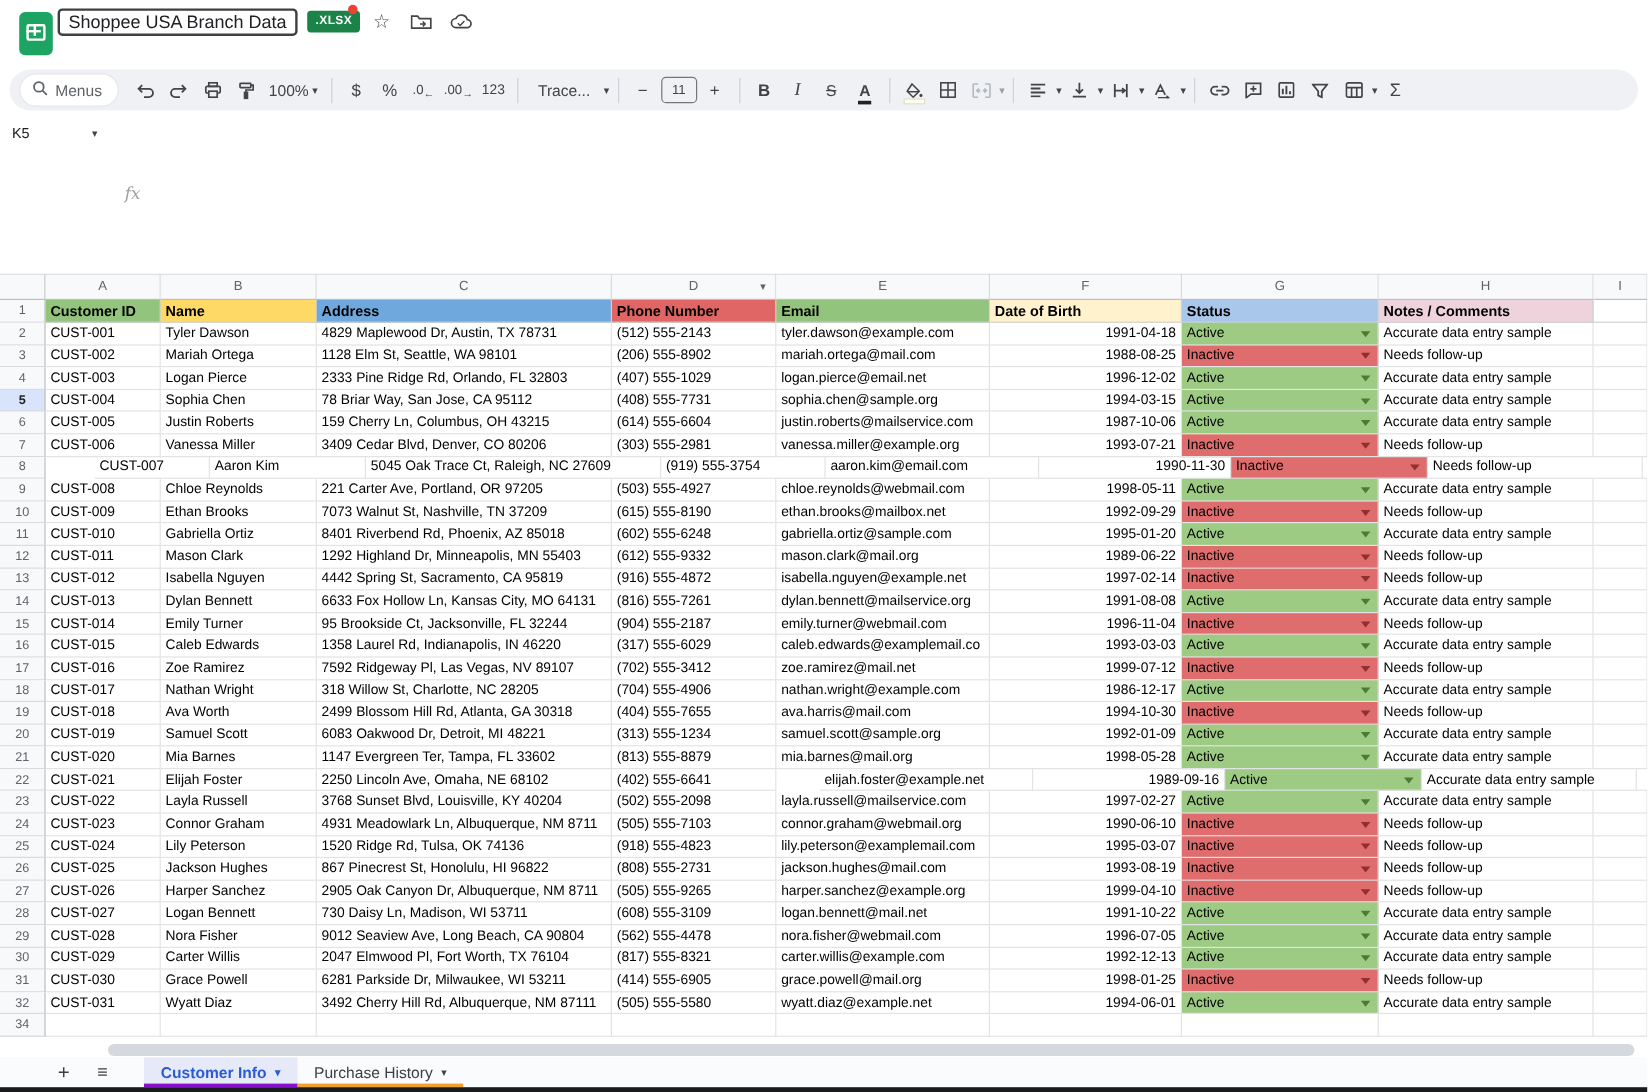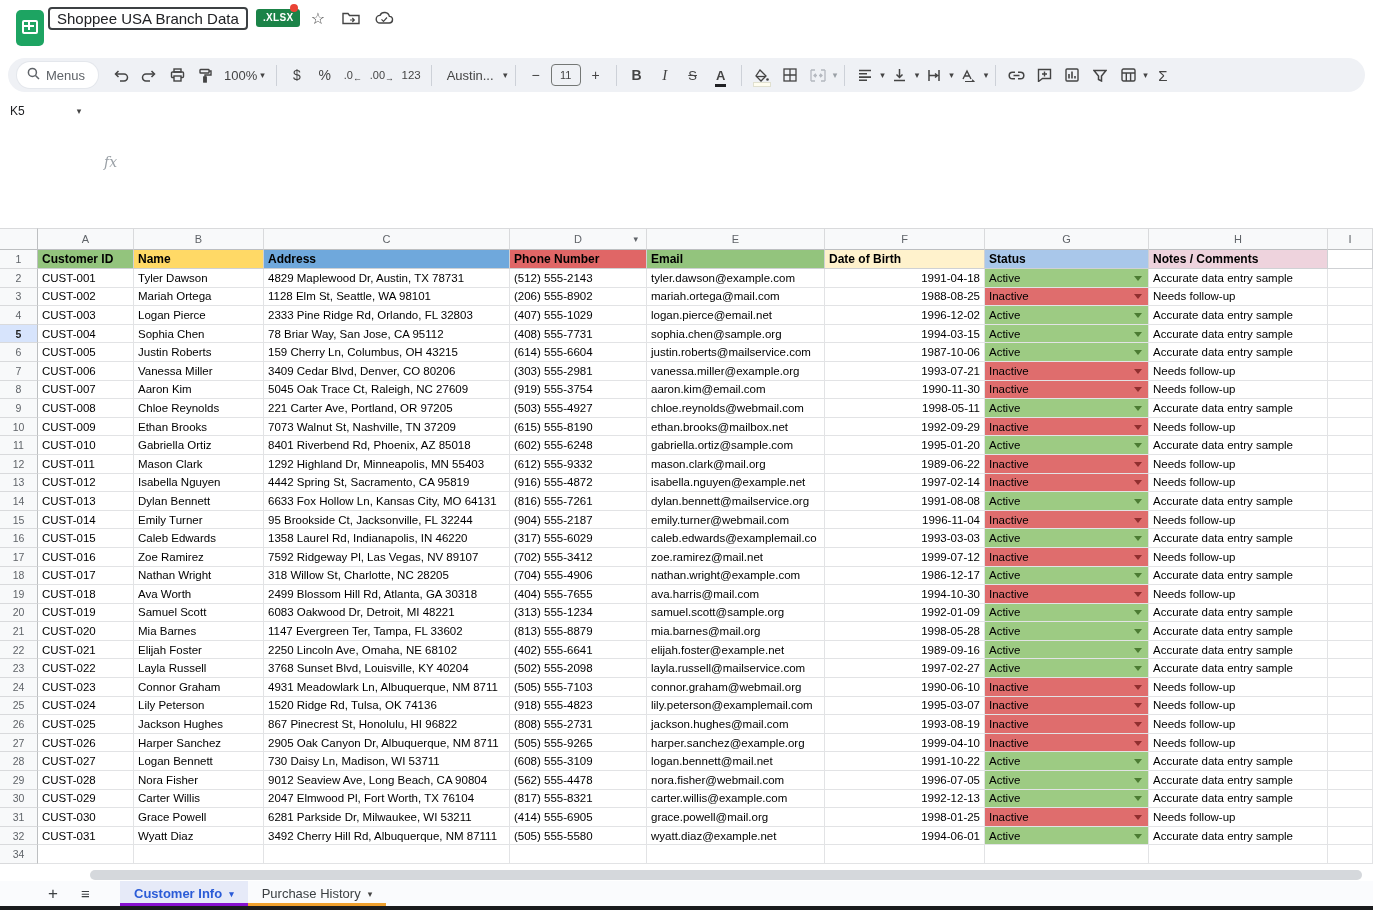--- a/index.html
+++ b/index.html
@@ -155,21 +155,21 @@
     <div class="tbtn dec">
         <span>.0</span>
         <small>←</small>
       </div>
     <div class="tbtn dec">
         <span>.00</span>
         <small>→</small>
       </div>
     <div class="tbtn" style="font-size:11.5px">123</div>
     <div class="tb-divider"></div>
-    <div class="tbtn font-name">Austin...</div>
+    <div class="tbtn font-name">Trace...</div>
     <span class="caret">▾</span>
     <div class="tb-divider"></div>
     <div class="tbtn">−</div>
     <div class="size-box">11</div>
     <div class="tbtn">+</div>
     <div class="tb-divider"></div>
     <div class="tbtn bold-g">B</div>
     <div class="tbtn ital-g">I</div>
     <div class="tbtn strike-g">S</div>
     <div class="tbtn">
@@ -373,21 +373,21 @@
         <div class="cell right" style="width: 160px;">1993-07-21</div>
         <div class="cell" style="width: 164px; background: rgb(223, 109, 109);">
           <span>Inactive</span>
           <span class="status-arrow" style="border-top-color: rgb(143, 47, 47);"></span>
         </div>
         <div class="cell" style="width: 179px;">Needs follow-up</div>
         <div class="cell" style="width: 45px;"></div>
       </div>
       <div class="grow data-row">
         <div class="rownum" style="width: 38px;">8</div>
-        <div class="cell" style="width: 96px;">CUST-007</div>
+        <div class="cell" style="width: 96px; margin-left: 41px;">CUST-007</div>
         <div class="cell" style="width: 130px;">Aaron Kim</div>
         <div class="cell" style="width: 246px;">5045 Oak Trace Ct, Raleigh, NC 27609</div>
         <div class="cell" style="width: 137px;">(919) 555-3754</div>
         <div class="cell" style="width: 178px;">aaron.kim@email.com</div>
         <div class="cell right" style="width: 160px;">1990-11-30</div>
         <div class="cell" style="width: 164px; background: rgb(223, 109, 109);">
           <span>Inactive</span>
           <span class="status-arrow" style="border-top-color: rgb(143, 47, 47);"></span>
         </div>
         <div class="cell" style="width: 179px;">Needs follow-up</div>
@@ -587,21 +587,21 @@
         </div>
         <div class="cell" style="width: 179px;">Accurate data entry sample</div>
         <div class="cell" style="width: 45px;"></div>
       </div>
       <div class="grow data-row">
         <div class="rownum" style="width: 38px;">22</div>
         <div class="cell" style="width: 96px;">CUST-021</div>
         <div class="cell" style="width: 130px;">Elijah Foster</div>
         <div class="cell" style="width: 246px;">2250 Lincoln Ave, Omaha, NE 68102</div>
         <div class="cell" style="width: 137px;">(402) 555-6641</div>
-        <div class="cell" style="width: 178px;">elijah.foster@example.net</div>
+        <div class="cell" style="width: 178px; margin-left: 36px;">elijah.foster@example.net</div>
         <div class="cell right" style="width: 160px;">1989-09-16</div>
         <div class="cell" style="width: 164px; background: rgb(157, 203, 131);">
           <span>Active</span>
           <span class="status-arrow" style="border-top-color: rgb(76, 124, 51);"></span>
         </div>
         <div class="cell" style="width: 179px;">Accurate data entry sample</div>
         <div class="cell" style="width: 45px;"></div>
       </div>
       <div class="grow data-row">
         <div class="rownum" style="width: 38px;">23</div>

